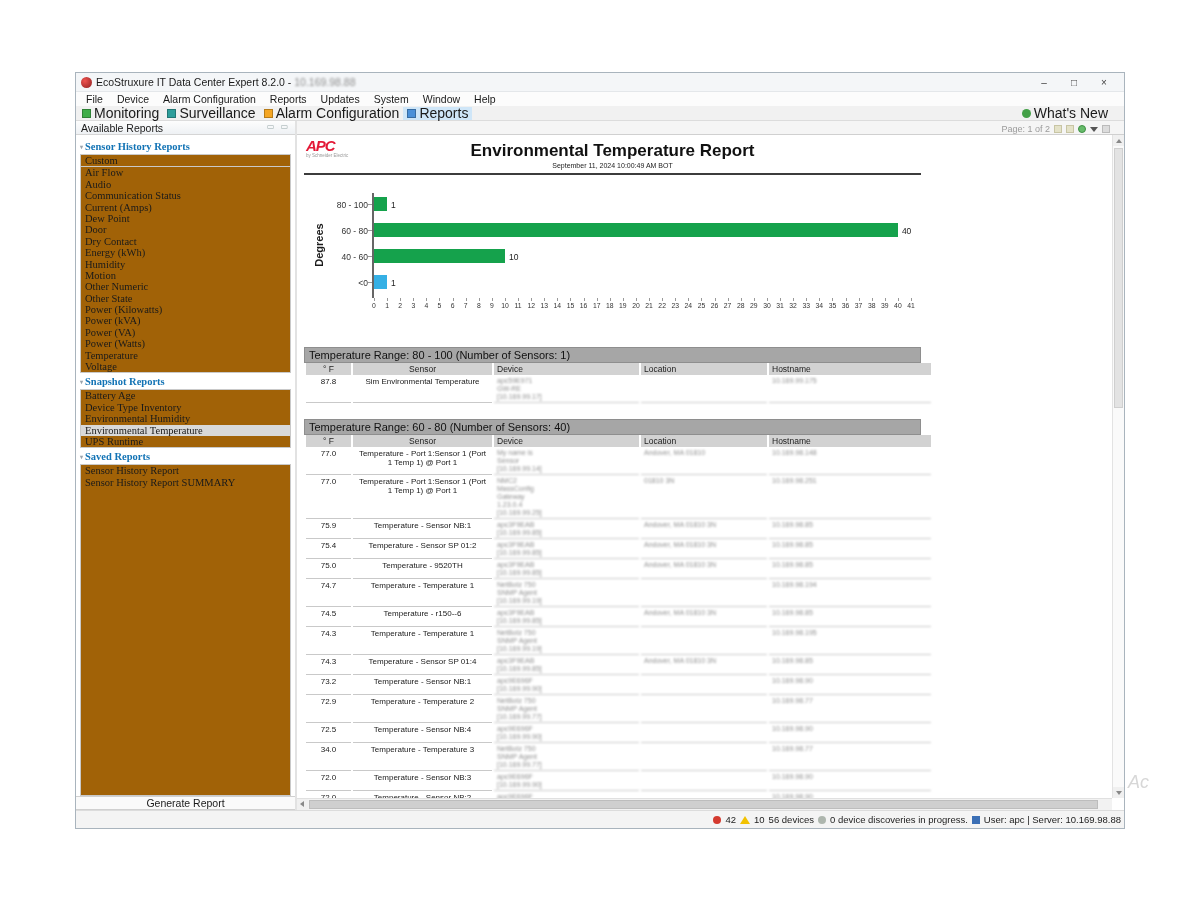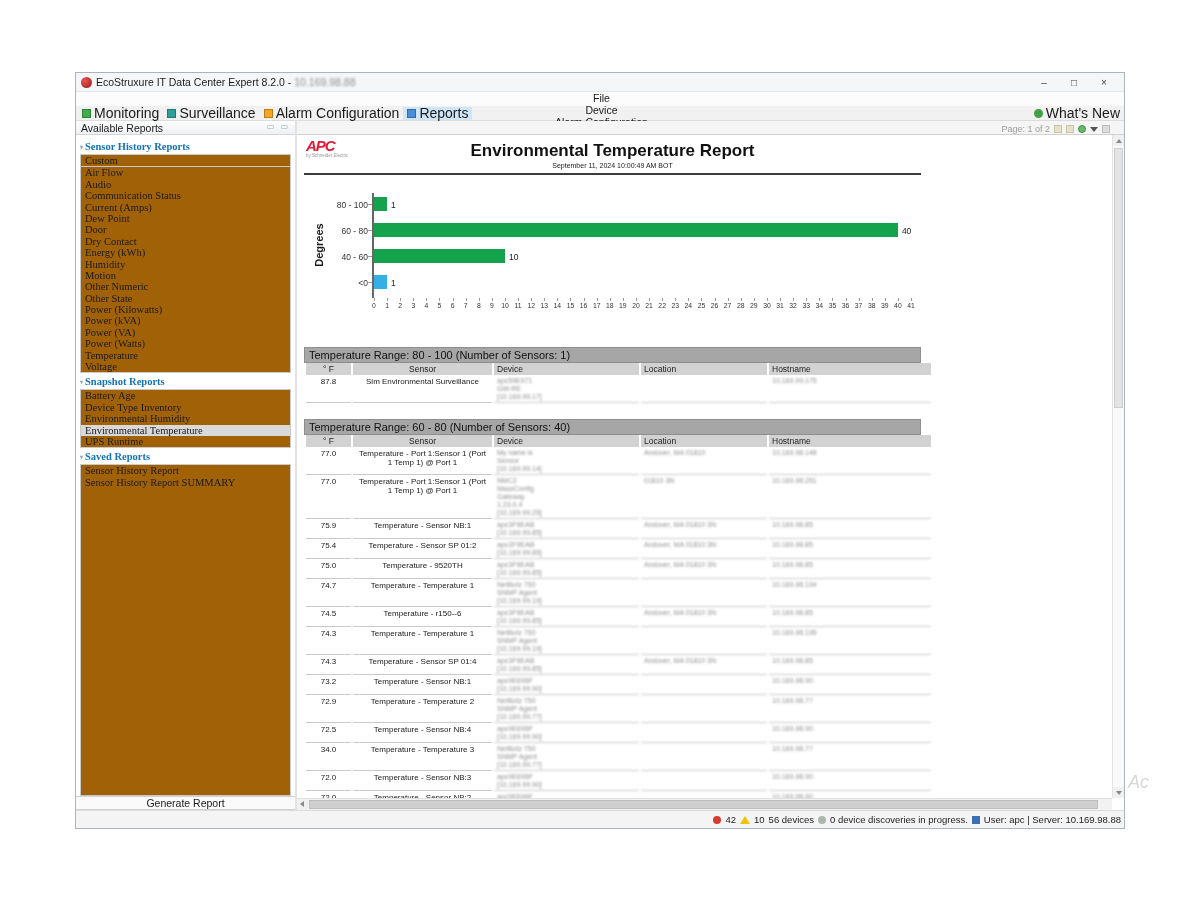--- a/index.html
+++ b/index.html
@@ -7,29 +7,29 @@
   .window { position:absolute; left:75px; top:72px; width:1050px; height:757px; border:1px solid #a9b4bd; background:#fff; }
 
   
   .titlebar { height:19px; background:#f4f6f8; display:flex; align-items:center; padding:0 5px; font-size:10.5px; border-bottom:1px solid #e4e7ea; }
   .app-icon { width:11px; height:11px; border-radius:50%; background:radial-gradient(circle at 35% 35%, #ef5350, #8e1f1f); margin-right:4px; flex:0 0 auto; }
   .blur { color:#8f8f8f; filter:blur(1px); }
   .win-controls { margin-left:auto; display:flex; gap:0; }
   .win-btn { width:30px; text-align:center; font-size:10px; color:#444; cursor:default; }
 
   
-  .menubar { height:14px; display:flex; align-items:center; font-size:10.5px; background:#fcfcfc; padding-left:3px;flex-direction:column; }
+  .menubar { height:14px; display:flex; align-items:center; font-size:10.5px; background:#fcfcfc; padding-left:3px; }
   .menu-item { padding:0 7px; white-space:nowrap; }
 
   
   .perspbar { height:15px; background:#f1f1f1; border-bottom:1px solid #dcdcdc; display:flex; align-items:center; font-size:14px; padding-left:2px; }
   .persp { display:flex; align-items:center; gap:3px; padding:0 4px; height:13px; }
   .persp.active { background:#cfe6f8; }
   .sq { width:9px; height:9px; border:1px solid rgba(0,0,0,.25); }
-  .whats-new { margin-left:auto; display:flex; align-items:center; gap:3px; padding-right:4px;justify-content:flex-end; }
+  .whats-new { margin-left:auto; display:flex; align-items:center; gap:3px; padding-right:16px;justify-content:flex-end; }
   .wn-icon { width:9px; height:9px; border-radius:50%; background:#43a047; }
 
   
   .main { position:absolute; top:48px; bottom:18px; left:0; right:0; display:flex; }
   .sidebar { width:221px; border-right:2px solid #e2e2e2; display:flex; flex-direction:column; background:#fff; }
   .sidebar-header { height:14px; font-size:10.5px; padding:1px 5px; background:linear-gradient(#fdfdfd,#eef1f4); border-bottom:1px solid #d5d5d5; display:flex; }
   .sidebar-hdr-icons { margin-left:auto; color:#9aa; font-size:8px; letter-spacing:2px; }
   .sidebar-body { flex:1; overflow:hidden; padding:3px 4px 0 4px; display:flex; flex-direction:column;font-family:Liberation Serif, serif; }
   .section-title { color:#1273b5; font-weight:bold; font-size:10.5px; margin:3px 0 2px; display:flex; align-items:center; gap:2px; }
   .tri { color:#9aa4ad; font-size:6px; }
@@ -362,21 +362,21 @@
                       <td class="c-f">° F</td>
                       <td class="c-sensor">Sensor</td>
                       <td class="c-dev">Device</td>
                       <td class="c-loc">Location</td>
                       <td class="c-host">Hostname</td>
                     </tr>
                   </thead>
                   <tbody>
                     <tr>
                       <td class="c-f">87.8</td>
-                      <td class="c-sensor">Sim Environmental Surveillance</td>
+                      <td class="c-sensor">Sim Environmental Temperature</td>
                       <td class="c-dev blur">
                         <div class="dev-line">apc59E971</div>
                         <div class="dev-line">GW-RE</div>
                         <div class="dev-line">[10.169.99.17]</div>
                       </td>
                       <td class="c-loc blur"></td>
                       <td class="c-host blur">10.169.99.175</td>
                     </tr>
                   </tbody>
                 </table>

